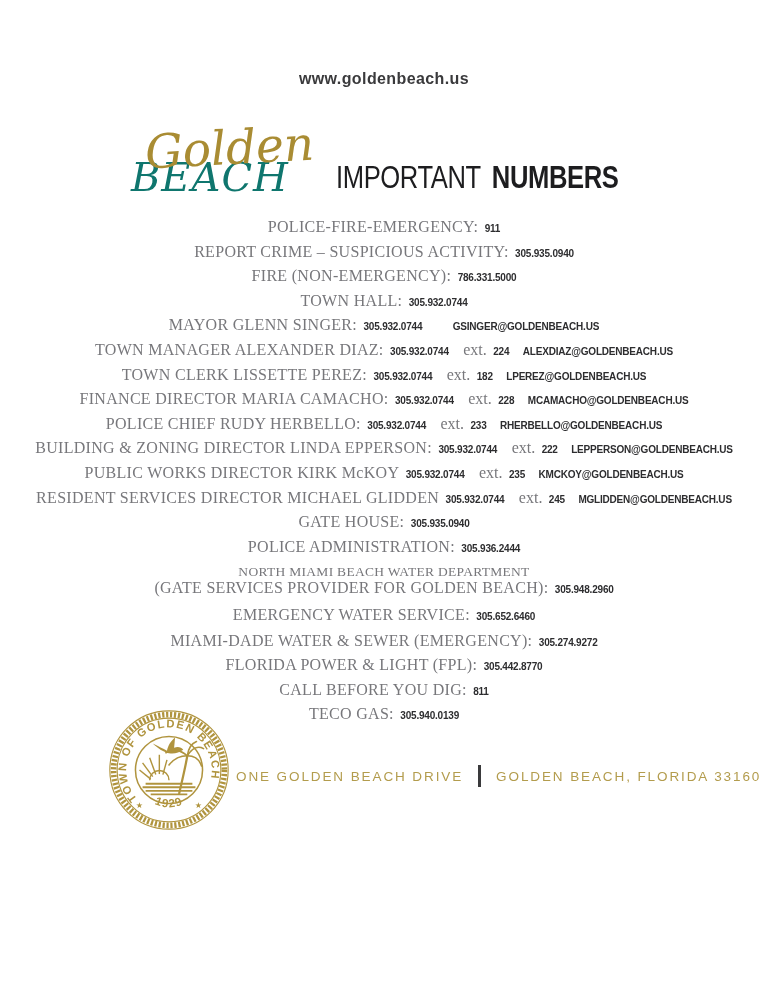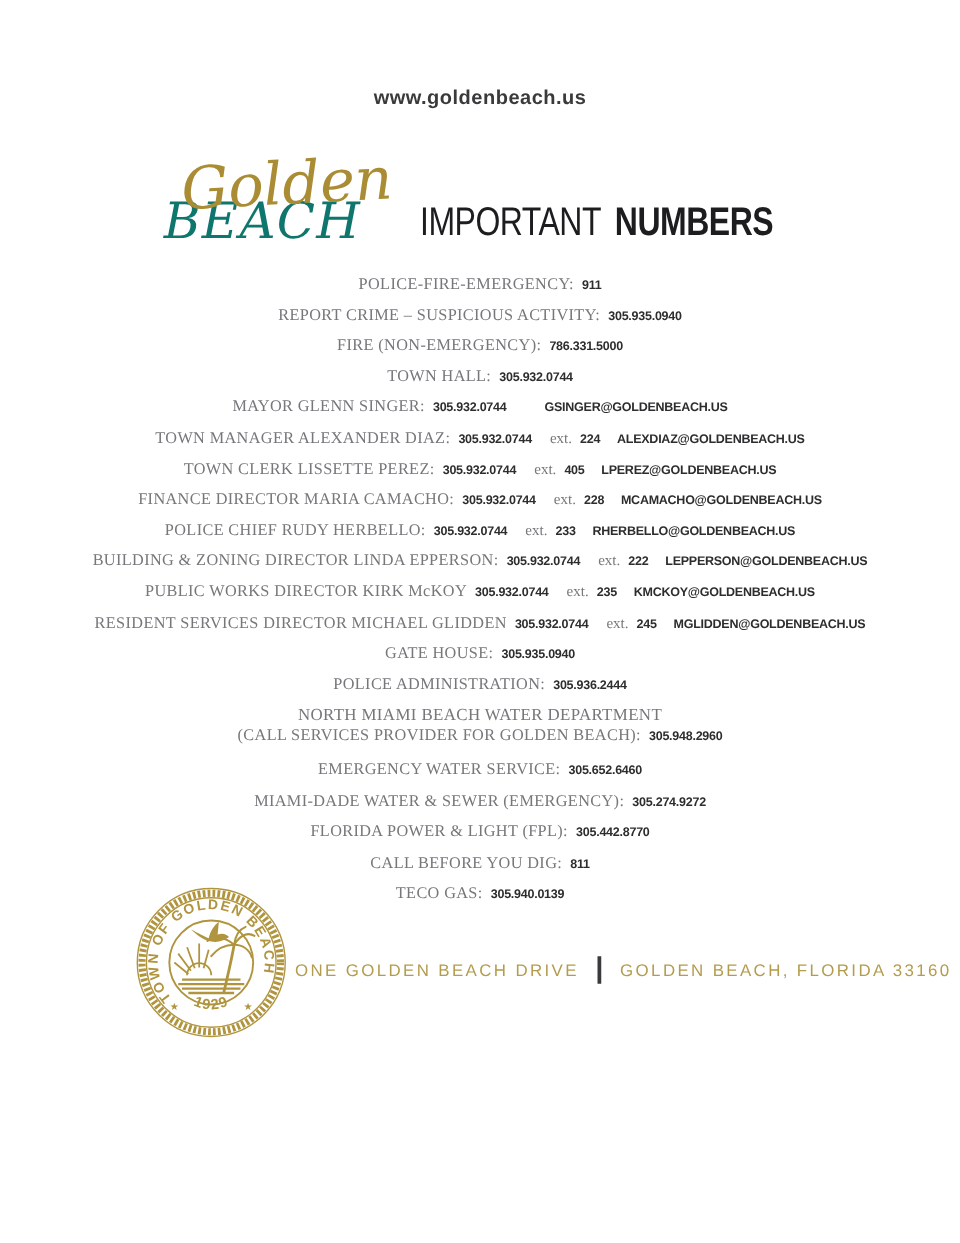--- a/index.html
+++ b/index.html
@@ -85,35 +85,35 @@
   .row.two-line{line-height:16px;}
   .lbl-top{
     display:block;
     font-family:"Liberation Serif","DejaVu Serif",serif;
     font-size:13.5px;
     letter-spacing:.3px;
     color:var(--label-gray);
   }
   .lbl{
     font-family:"Liberation Serif","DejaVu Serif",serif;
-    font-size:13px;
+    font-size:16px;
     letter-spacing:.3px;
     color:var(--label-gray);
   }
   .val{
     font-family:"Liberation Sans",sans-serif;
     font-weight:700;
     font-size:10px;
     letter-spacing:-.2px;
     color:var(--value-black);
     margin-left:2px;
   }
   .extl{
     font-family:"Liberation Serif","DejaVu Serif",serif;
-    font-size:12px;
+    font-size:16px;
     color:var(--label-gray);
     margin-left:10px;
   }
   .email{margin-left:9px;margin-top:20px;}
   .email.gapwide{margin-left:26px;}
   
   .seal{
     position:absolute;
     left:108px;top:709px;
     width:122px;height:122px;
@@ -183,21 +183,21 @@
       <span class="lbl">TOWN MANAGER ALEXANDER DIAZ:</span>
       <span class="val">305.932.0744</span>
       <span class="extl">ext.</span>
       <span class="val">224</span>
       <span class="val email">ALEXDIAZ@GOLDENBEACH.US</span>
     </div>
     <div class="row">
       <span class="lbl">TOWN CLERK LISSETTE PEREZ:</span>
       <span class="val">305.932.0744</span>
       <span class="extl">ext.</span>
-      <span class="val">405</span>
+      <span class="val">182</span>
       <span class="val email">LPEREZ@GOLDENBEACH.US</span>
     </div>
     <div class="row">
       <span class="lbl">FINANCE DIRECTOR MARIA CAMACHO:</span>
       <span class="val">305.932.0744</span>
       <span class="extl">ext.</span>
       <span class="val">228</span>
       <span class="val email">MCAMACHO@GOLDENBEACH.US</span>
     </div>
     <div class="row">
@@ -231,21 +231,21 @@
     <div class="row">
       <span class="lbl">GATE HOUSE:</span>
       <span class="val">305.935.0940</span>
     </div>
     <div class="row">
       <span class="lbl">POLICE ADMINISTRATION:</span>
       <span class="val">305.936.2444</span>
     </div>
     <div class="row two-line">
       <span class="lbl-top">NORTH MIAMI BEACH WATER DEPARTMENT</span>
-      <span class="lbl">(CALL SERVICES PROVIDER FOR GOLDEN BEACH):</span>
+      <span class="lbl">(GATE SERVICES PROVIDER FOR GOLDEN BEACH):</span>
       <span class="val">305.948.2960</span>
     </div>
     <div class="row two-line">
       <span class="lbl">EMERGENCY WATER SERVICE:</span>
       <span class="val">305.652.6460</span>
     </div>
     <div class="row">
       <span class="lbl">MIAMI-DADE WATER &amp; SEWER (EMERGENCY):</span>
       <span class="val">305.274.9272</span>
     </div>

